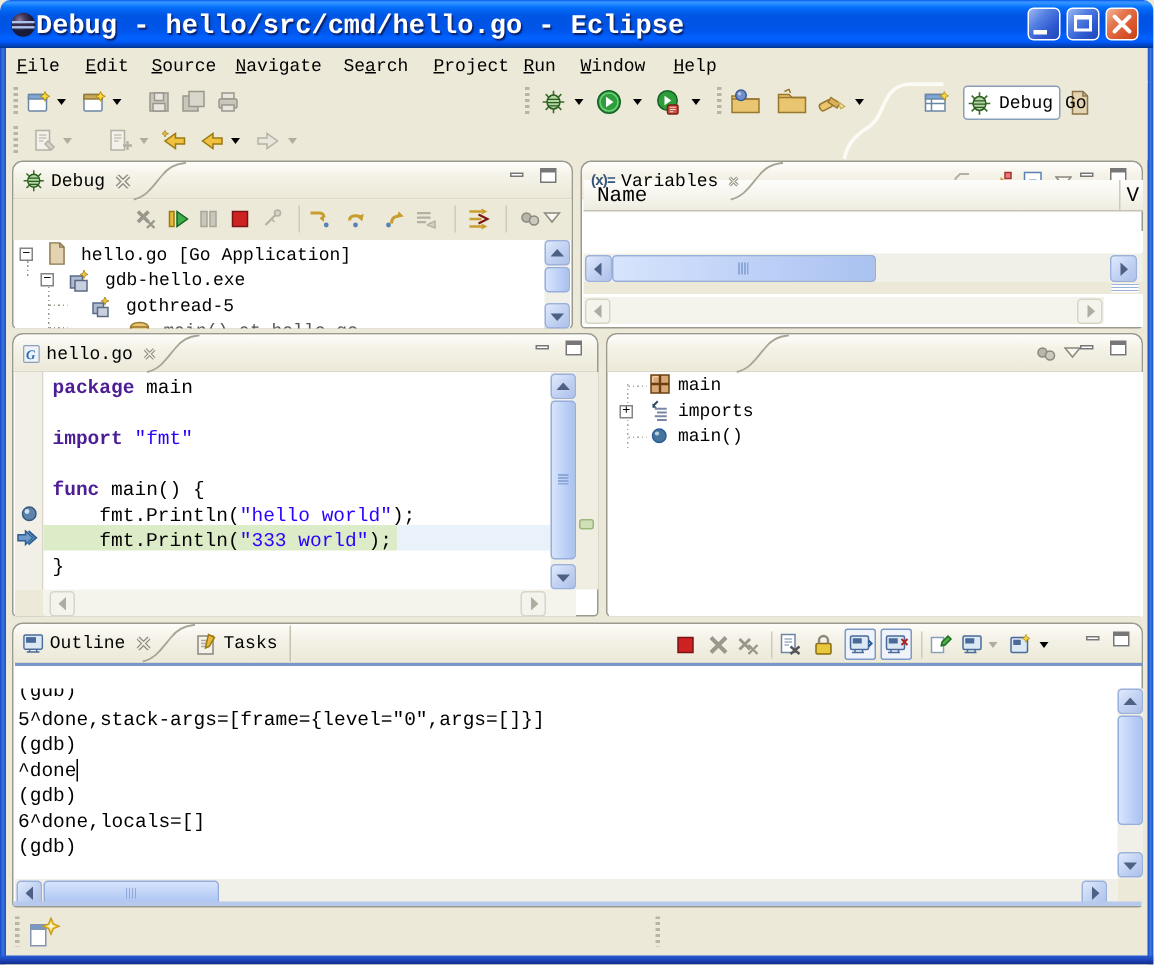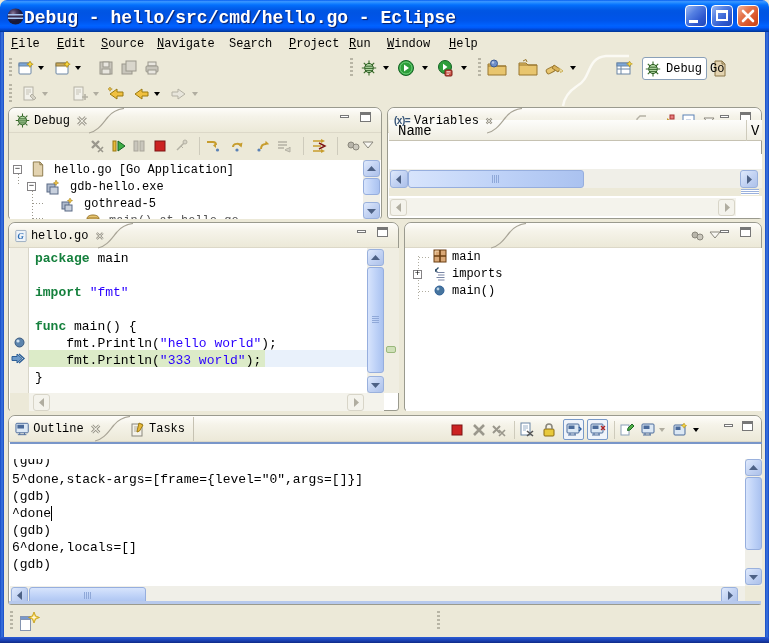--- a/index.html
+++ b/index.html
@@ -35,21 +35,21 @@
 .vtabsel{position:absolute;top:0;left:0;height:25px;display:flex;align-items:center;gap:4px;padding-left:6px;font-size:12px;white-space:pre;z-index:2}
 .swoosh{position:absolute;top:0;width:36px;height:26px;z-index:1}
 .vtabun{position:absolute;top:1px;height:24px;display:flex;align-items:center;gap:4px;padding:0 8px 0 6px;font-size:12px;white-space:pre;border-right:1px solid #c6c2b2}
 .mmb{position:absolute;width:13px;height:11px}
 .tbi{position:absolute;width:16px;height:16px}
 .dda{position:absolute;width:0;height:0;border-left:3px solid transparent;border-right:3px solid transparent;border-top:4px solid #000}
 .sepdots{position:absolute;width:3px;background:repeating-linear-gradient(180deg,#b8b5a5 0,#b8b5a5 2px,transparent 2px,transparent 4px)}
 .vline{position:absolute;width:1px;background:#cecbbc}
 
 .cl{position:absolute;left:26px;white-space:pre;font-size:13px;line-height:17px}
-.kw{color:#15803d;font-weight:bold}
+.kw{color:#4c1d95;font-weight:bold}
 .str{color:#2a00ff}
 .conline{position:absolute;left:2px;white-space:pre;font-size:13px;line-height:17px;color:#000}
 .treerow{position:absolute;height:17px;font-size:12px;white-space:pre;display:flex;align-items:center}
 .expander{position:absolute;width:9px;height:9px;background:#fff;border:1px solid #848284;font-size:9px;line-height:7px;text-align:center;color:#000}
 </style></head>
 <body>
 
 <div class="abs" id="titlebar"></div>
 <svg class="abs" style="left:7px;top:8px" width="17" height="17" viewBox="0 0 17 17">
     <defs>

